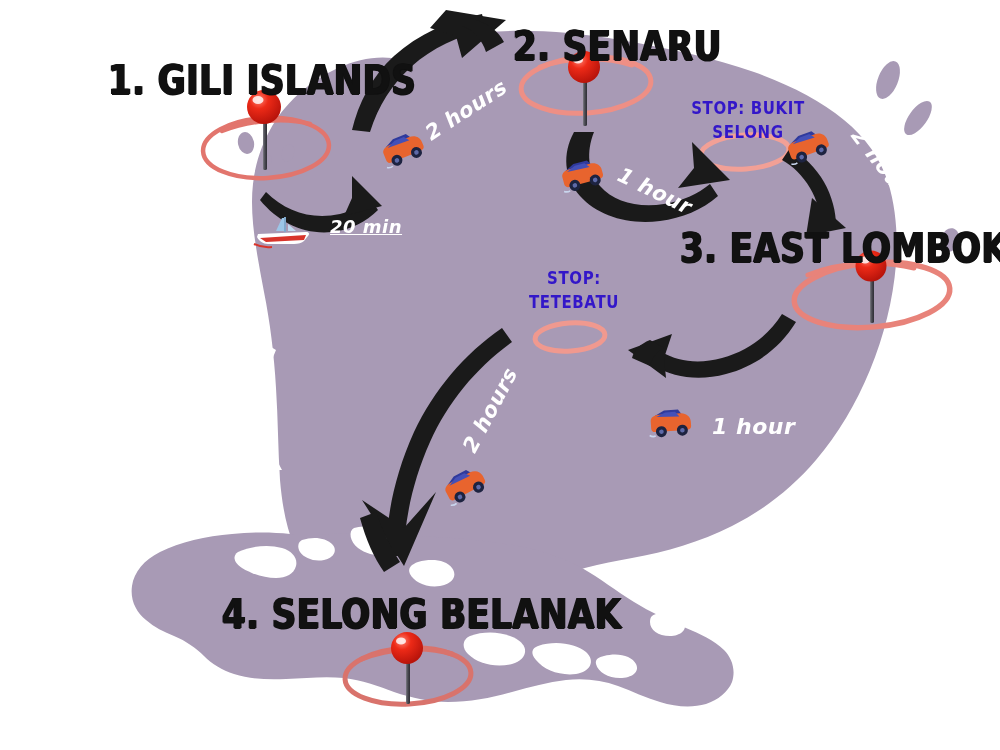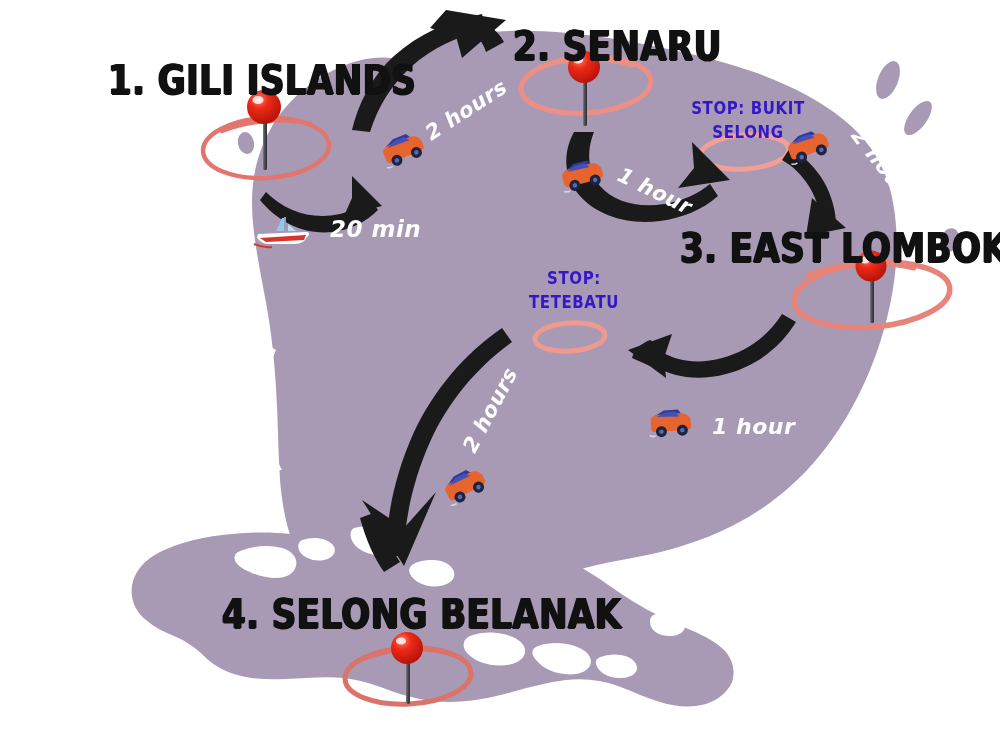--- a/index.html
+++ b/index.html
@@ -67,21 +67,21 @@
   .dur-label {
     position: absolute;
     color: #ffffff;
     font-family: "DejaVu Sans", sans-serif;
     font-weight: bold;
     font-style: italic;
     font-size: 21px;
     white-space: nowrap;
     letter-spacing: 0.5px;
   }
-  #dur-20min   { left: 330px; top: 200px; font-size: 23px; transform: rotate(0deg); }
+  #dur-20min   { left: 330px; top: 200px; font-size: 18px; transform: rotate(0deg); text-decoration: underline; }
   #dur-2h-top  { left: 420px; top: 82px;  transform: rotate(-33deg); }
   #dur-1h-mid  { left: 615px; top: 163px; transform: rotate(26deg); }
   #dur-2h-right{ left: 838px; top: 140px; transform: rotate(52deg); }
   #dur-1h-low  { left: 712px; top: 398px; transform: rotate(0deg); font-size: 22px; }
   #dur-2h-low  { left: 444px; top: 382px; transform: rotate(-62deg); }
 
   
   .veh {
     position: absolute;
     transform-origin: center center;

